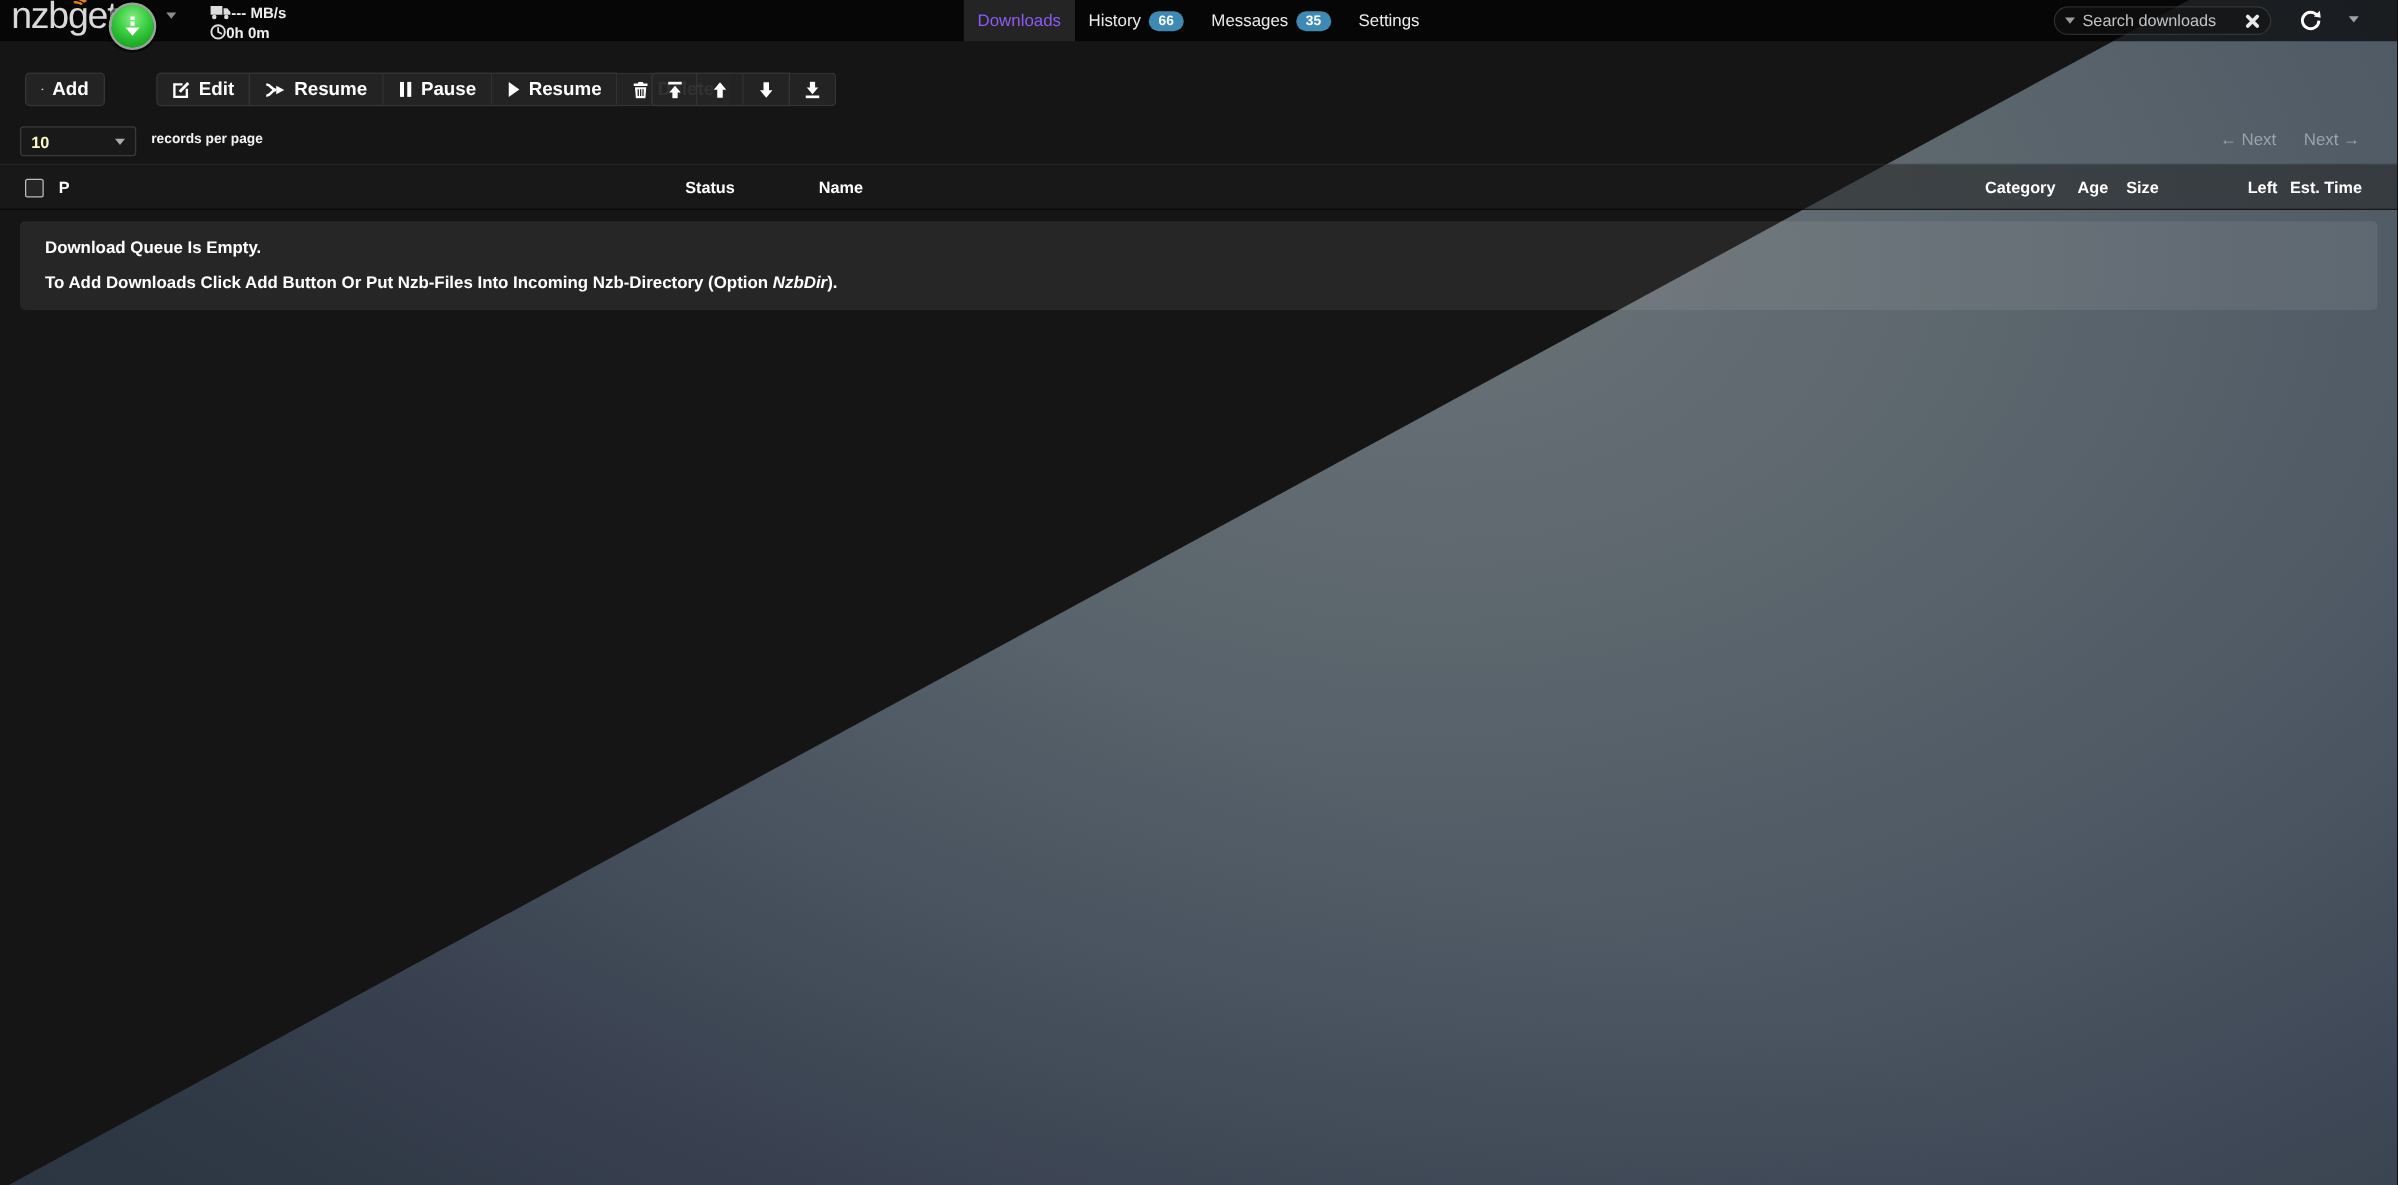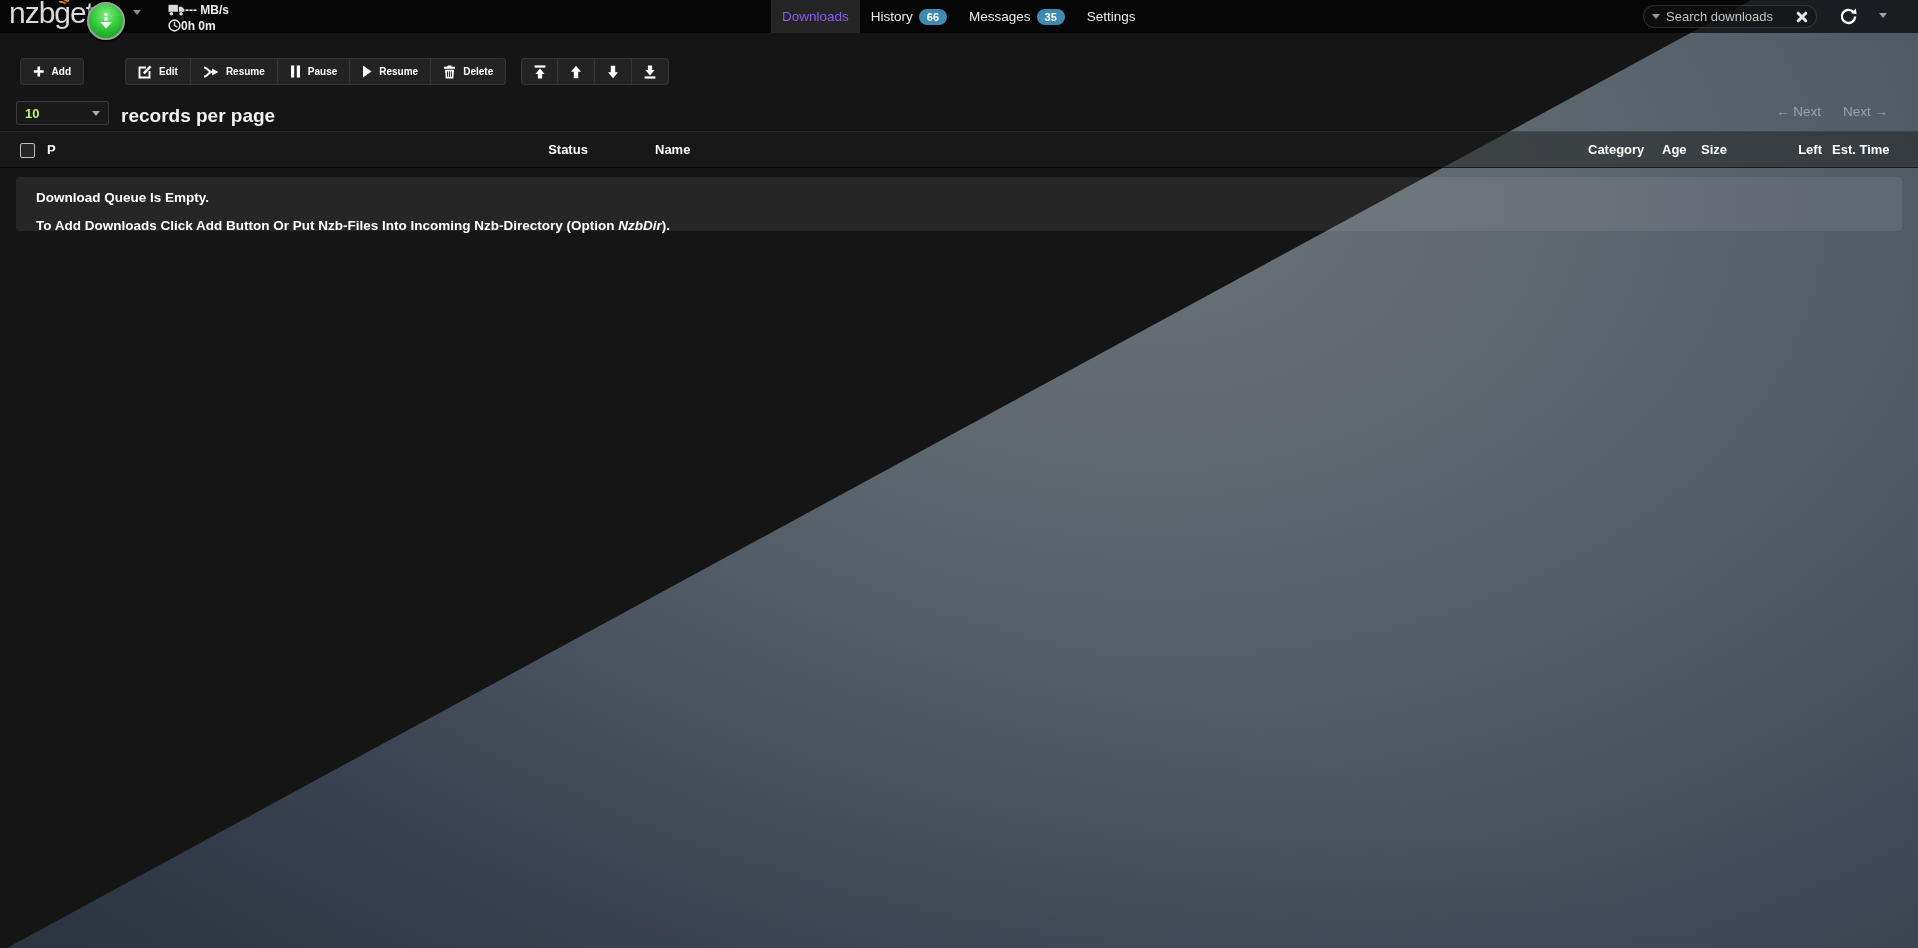--- a/index.html
+++ b/index.html
@@ -67,41 +67,41 @@
   .icon-btn { background:none; border:none; cursor:pointer; display:flex; align-items:center; justify-content:center; padding:0; }
   .refresh-btn { position:absolute; left:1839px; top:7px; z-index:6; }
   .nav-menu-caret { position:absolute; left:1879px; top:13px; z-index:6; border-top-color:#9aa4ac; cursor:pointer; }
 
   
   .toolbar { position:absolute; left:0; top:58px; height:27px; width:100%; }
   .btn {
     height:27px; display:inline-flex; align-items:center; justify-content:center; gap:7px;
     padding:0 12px; background:rgba(36,36,36,0.94);
     border:1px solid rgba(255,255,255,0.09);
-    color:#fff; font-size:10px; font-weight:bold; border-radius:4px; cursor:pointer;
+    color:#fff; font-size:15px; font-weight:bold; border-radius:4px; cursor:pointer;
     font-family:"Liberation Sans",sans-serif;
   }
   .btn-add { position:absolute; left:20px; top:0; width:64px; }
   .btn-group { position:absolute; top:0; display:inline-flex;padding-left:34px; }
   .btn-group .btn { border-radius:0; border-left-width:0; }
   .btn-group .btn:first-child { border-radius:4px 0 0 4px; border-left-width:1px; }
   .btn-group .btn:last-child { border-radius:0 4px 4px 0; }
   .group-edit { left:91px; }
   .group-arrows { left:487px; }
   .group-arrows .btn { width:37px; padding:0; }
 
   
   .pager-row { position:absolute; left:0; top:101px; width:100%; height:24px; }
   .page-size {
     position:absolute; left:16px; top:0; width:93px; height:24px;
     background:rgba(26,26,26,0.92); border:1px solid rgba(255,255,255,0.15); border-radius:3px;
-    display:flex; align-items:center; padding:0 8px; color:#bef264; font-size:13px; font-weight:bold; cursor:pointer;
+    display:flex; align-items:center; padding:0 8px; color:#fef9c3; font-size:13px; font-weight:bold; cursor:pointer;
   }
   .page-size .caret { margin-left:auto; border-top-color:#aaa; }
-  .records-label { position:absolute; left:121px; top:4px; color:#f2f2f2; font-size:19px; font-weight:bold; }
+  .records-label { position:absolute; left:121px; top:4px; color:#f2f2f2; font-size:11px; font-weight:bold; }
   .pager-links { position:absolute; right:30px; top:3px; display:flex; gap:22px; }
   .pager-link { color:#9aa4ad; font-size:13.5px; cursor:pointer; text-decoration:none; }
 
   
   .thead {
     position:absolute; left:0; top:131px; width:100%; height:37px;
     background:rgba(28,28,28,0.5);
     border-top:1px solid rgba(255,255,255,0.05);
     border-bottom:1px solid rgba(0,0,0,0.6);
     color:#fff; font-size:13px; font-weight:bold;
@@ -115,21 +115,21 @@
   .th-status { left:540px; width:56px; text-align:center; }
   .th-name { left:655px; }
   .th-category { left:1588px; }
   .th-age { left:1662px; }
   .th-size { left:1701px; }
   .th-left { left:1768px; width:54px; text-align:right; }
   .th-est { left:1832px; }
 
   
   .empty-panel {
-    position:absolute; left:16px; top:177px; width:1886px; height:54px;
+    position:absolute; left:16px; top:177px; width:1886px; height:71px;
     background:rgba(255,255,255,0.075); border-radius:4px;
     padding:13px 20px; color:#fff; font-size:13.5px; font-weight:bold;
   }
   .empty-line { height:16px; line-height:16px; }
   .empty-line + .empty-line { margin-top:12px; }
   .italic { font-style:italic; }
 
   svg { display:block; }
 </style>
 </head>

